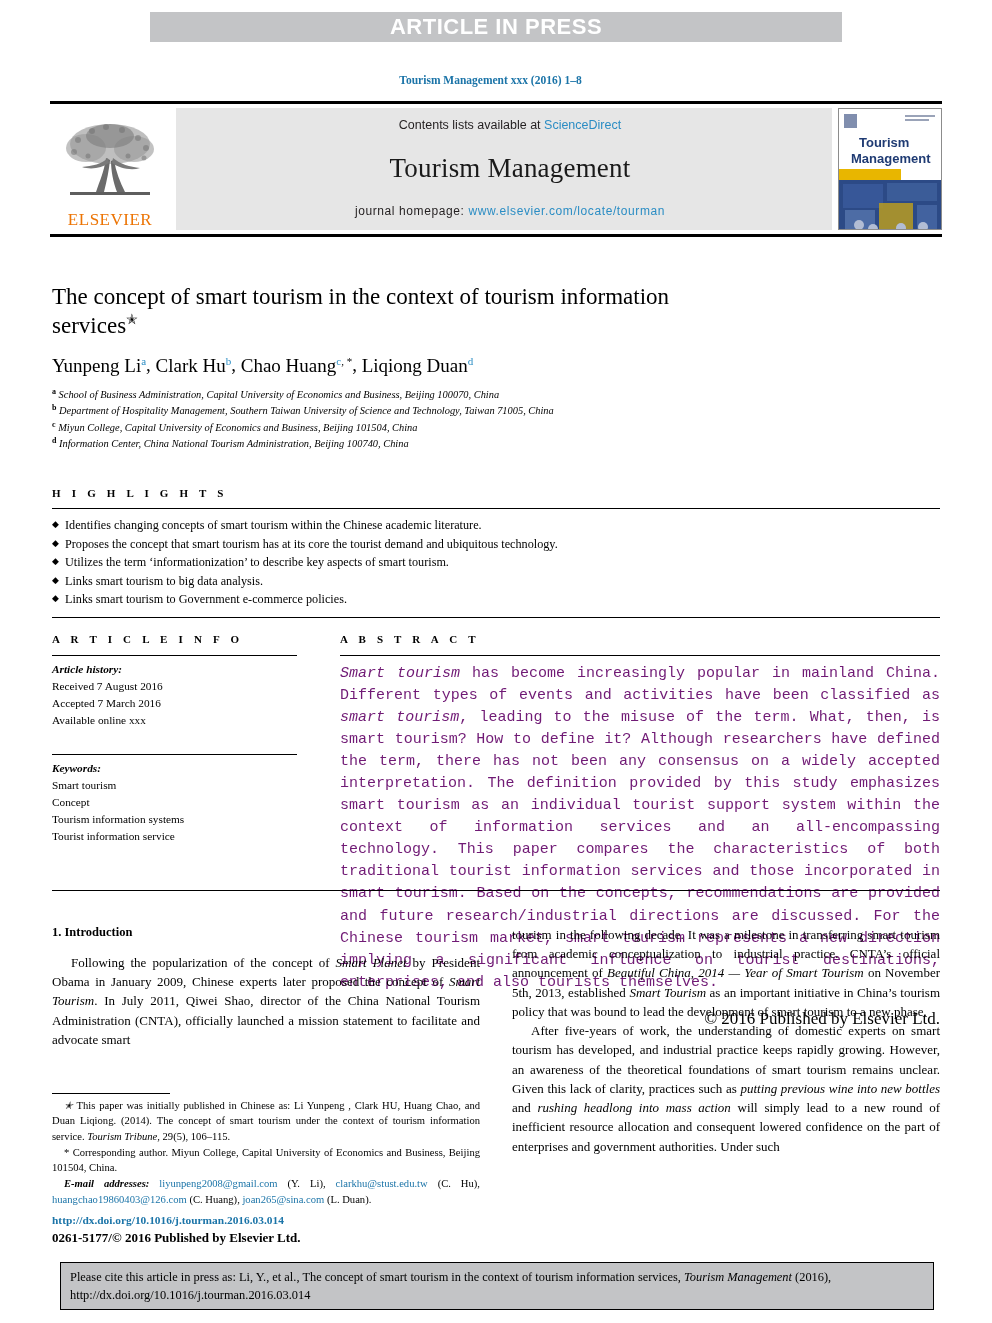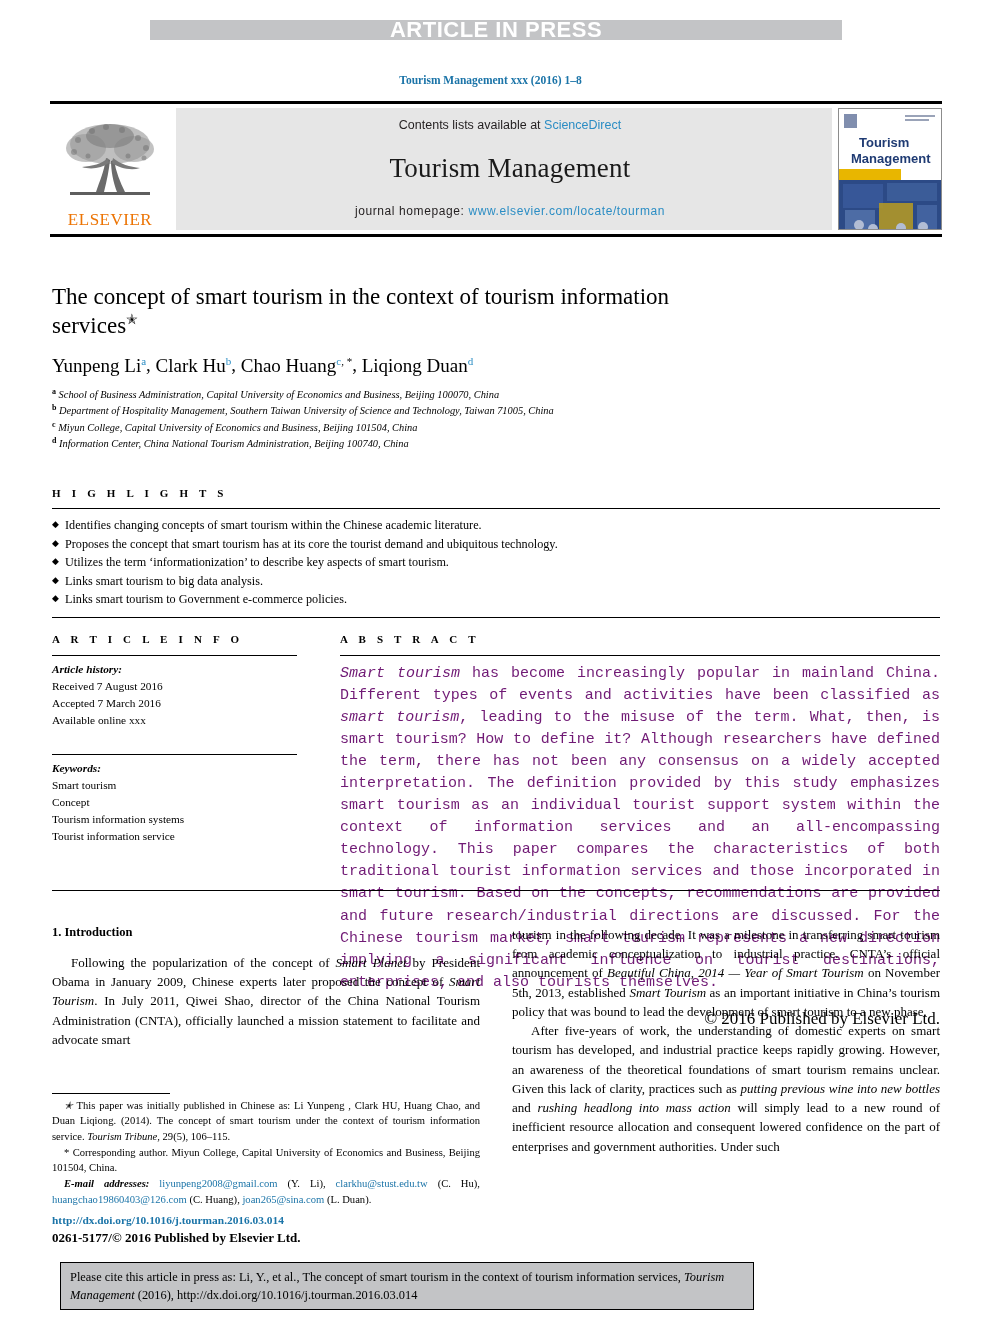--- a/index.html
+++ b/index.html
@@ -14,23 +14,23 @@
     font-family: "Liberation Serif", "DejaVu Serif", serif;
     color: #000;
     position: relative;
     overflow: hidden;
   }
 
   
   .press-banner {
     position: absolute;
     left: 150px;
-    top: 20px;
+    top: 12px;
     width: 692px;
-    height: 20px;
+    height: 30px;
     background: #c3c4c6;
     display: flex;
     align-items: center;
     justify-content: center;
   }
   .press-banner-text {
     font-family: "Liberation Sans", sans-serif;
     font-weight: bold;
     font-size: 22px;
     letter-spacing: 0.5px;
@@ -319,21 +319,21 @@
     font-weight: bold;
     color: #000;
     line-height: 1.35;
   }
 
   
   .cite-footer {
     position: absolute;
     left: 60px;
     top: 1262px;
-    width: 694px;
+    width: 874px;
     height: 48px;
     background: #c3c4c6;
     border: 1.6px solid #000;
     padding: 6px 9px 0 9px;
   }
   .cite-text {
     font-family: "Liberation Serif", serif;
     font-size: 12.4px;
     line-height: 1.42;
     color: #000;

